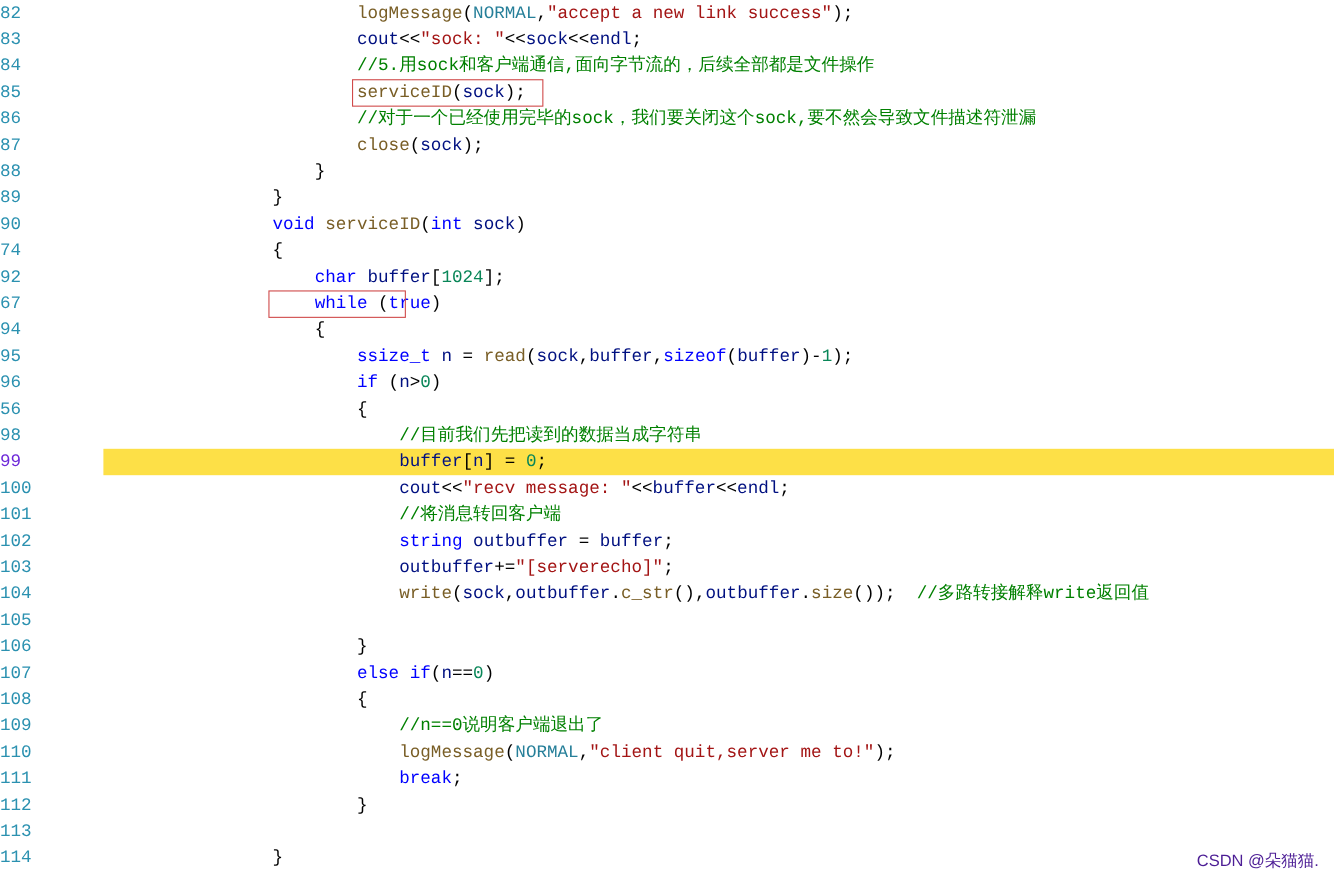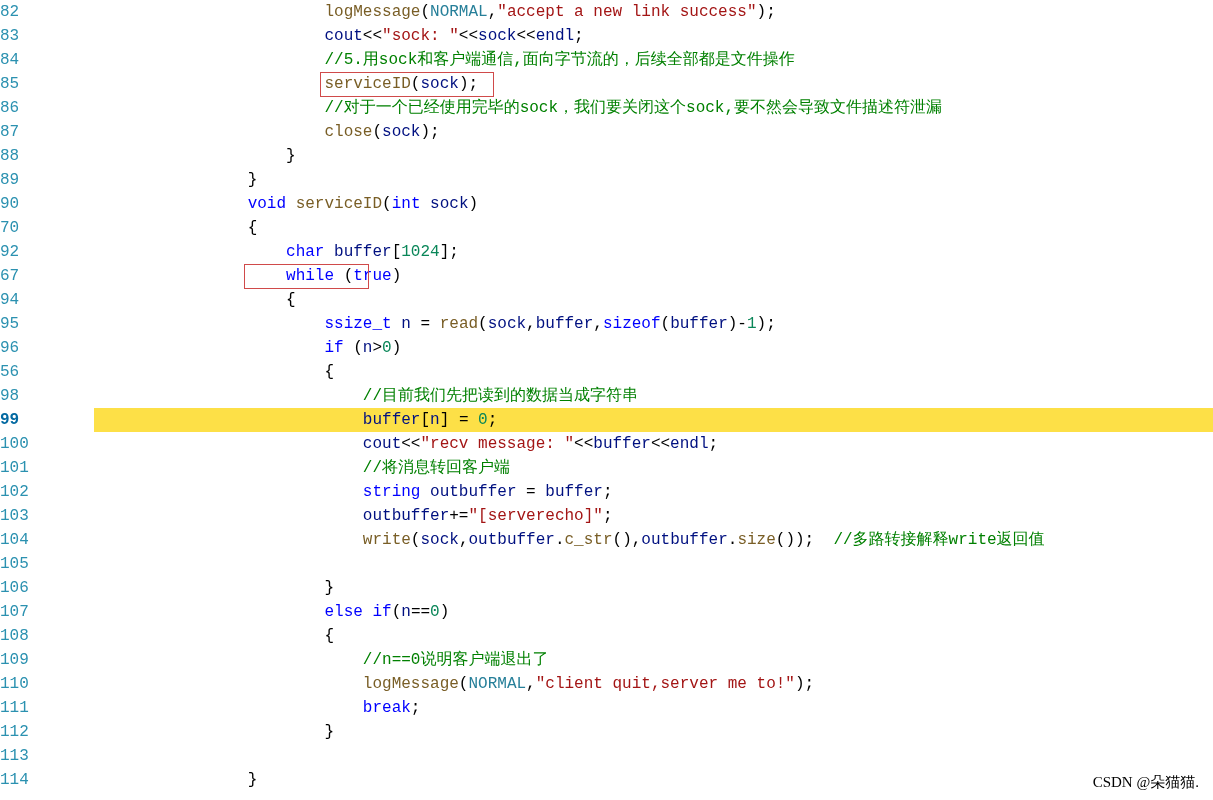--- a/index.html
+++ b/index.html
@@ -11,45 +11,45 @@
   .kw{color:#0000ff}      
   .ty{color:#0000ff}      
   .fn{color:#795e26}      
   .str{color:#a31515}     
   .cm{color:#008000}      
   .num{color:#098658}
   .var{color:#001080}
   .enum{color:#267f99}
   .hl{background:#fde047;display:inline-block;width:100%}
   .box{position:absolute;border:1px solid #d04a4a;pointer-events:none}
-  .watermark{position:absolute;right:14px;bottom:8px;color:#000000;font-size:15px;font-family:Liberation Serif, serif}
+  .watermark{position:absolute;right:14px;bottom:8px;color:#4c1d95;font-size:15px;font-family:Liberation Sans, sans-serif}
 </style>
 </head>
 <body>
 
 <div class="editor">
   <div class="gutter" id="gutter">
       <div>82</div>
       <div>83</div>
       <div>84</div>
       <div>85</div>
       <div>86</div>
       <div>87</div>
       <div>88</div>
       <div>89</div>
       <div>90</div>
-      <div>70</div>
+      <div>74</div>
       <div>92</div>
       <div>67</div>
       <div>94</div>
       <div>95</div>
       <div>96</div>
       <div>56</div>
       <div>98</div>
-      <div style="font-weight: 700; color: #0369a1;">99</div>
+      <div style="font-weight: 400; color: #6d28d9;">99</div>
       <div>100</div>
       <div>101</div>
       <div>102</div>
       <div>103</div>
       <div>104</div>
       <div>105</div>
       <div>106</div>
       <div>107</div>
       <div>108</div>
       <div>109</div>

